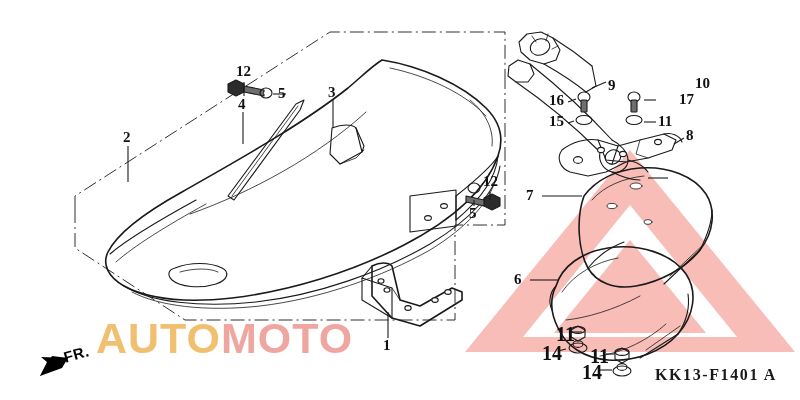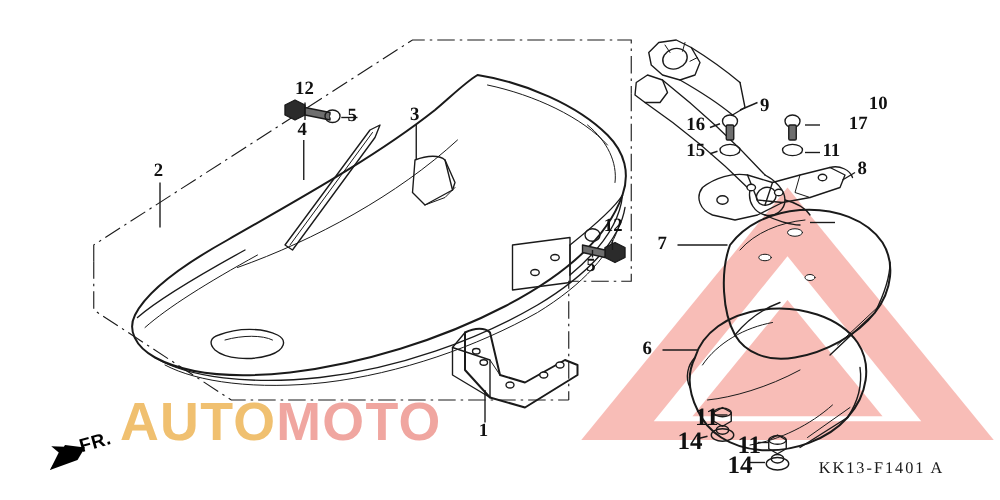--- a/index.html
+++ b/index.html
@@ -20,21 +20,21 @@
   #fr-text{
     position:absolute;left:64px;top:349px;
     font-family:"Liberation Sans", sans-serif;
     font-weight:700;font-size:15px;color:#000;
     transform:rotate(-16deg);transform-origin:left center;
     letter-spacing:.5px;
   }
   #partno{
     position:absolute;left:655px;top:366px;
     font-family:"Liberation Serif", serif;
-    font-weight:400;font-size:13px;color:#1a1a1a;
+    font-weight:700;font-size:16px;color:#1a1a1a;
     letter-spacing:1.6px;
   }
   #wm-text{
     position:absolute;left:96px;top:315px;width:704px;height:46px;
     font-family:"Liberation Sans", sans-serif;
     font-weight:700;font-size:43px;letter-spacing:1px;
     display:flex;align-items:center;justify-content:flex-start;
     pointer-events:none;user-select:none;
   }
   #wm-text span{display:inline-block;}

